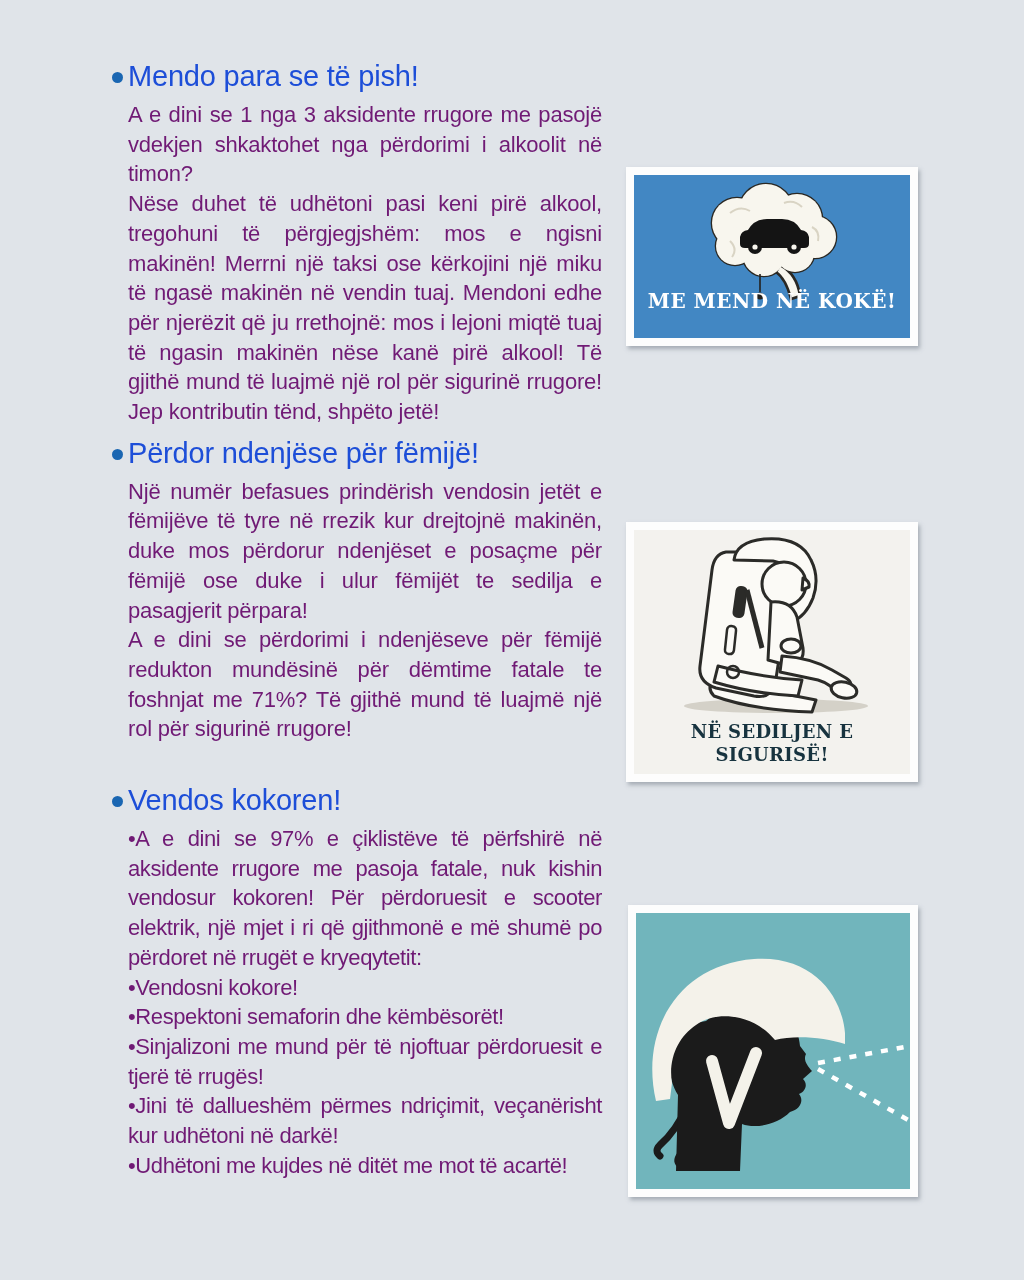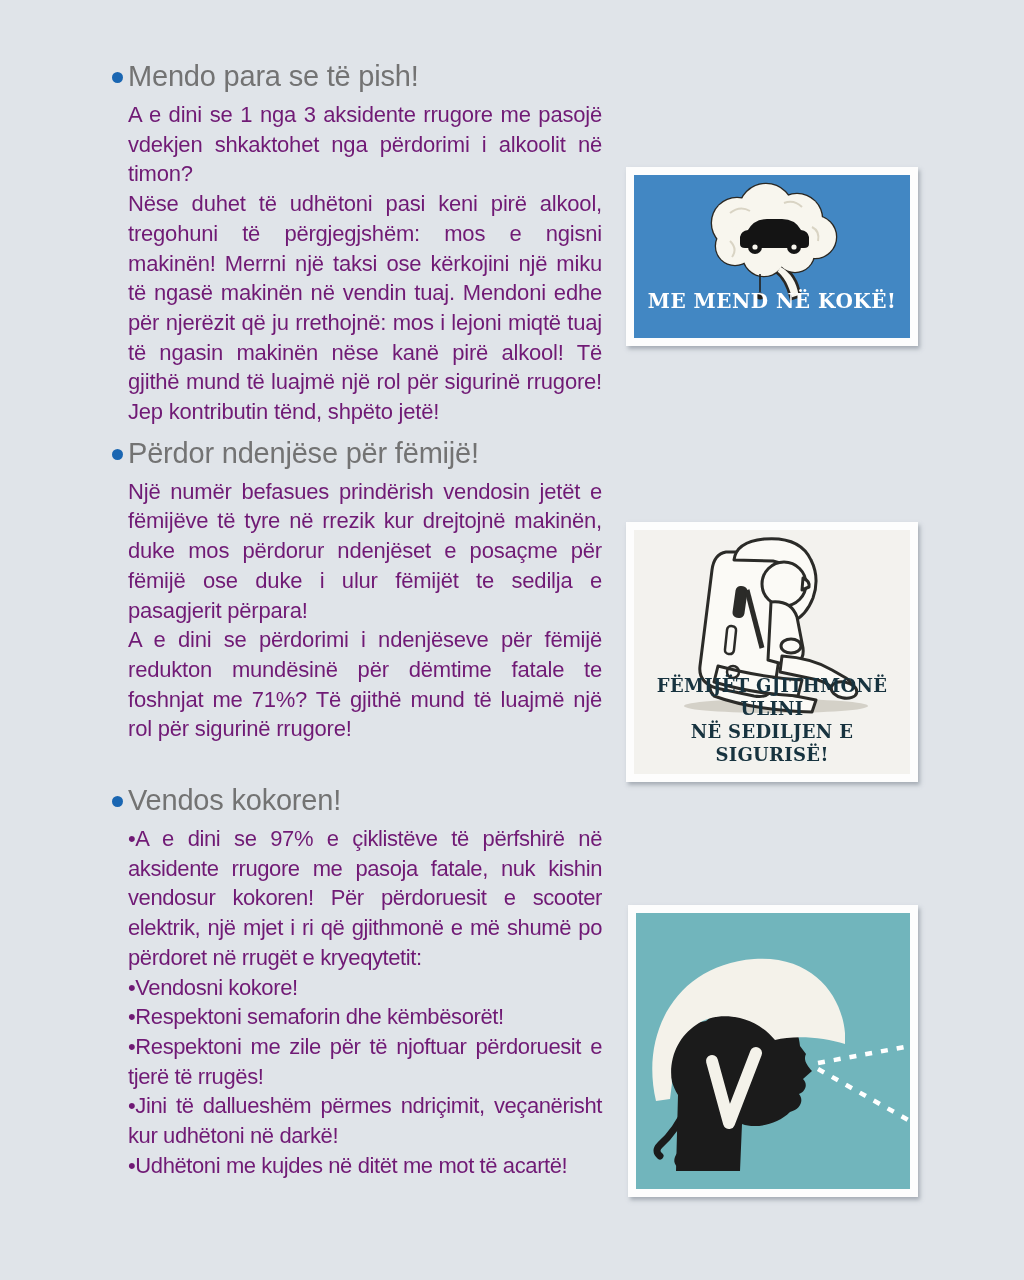--- a/index.html
+++ b/index.html
@@ -2,21 +2,21 @@
 <html><head>
 <meta charset="utf-8">
 <style>
   html,body{margin:0;padding:0;}
   body{width:1024px;height:1280px;background:#e0e4e9;font-family:"Liberation Sans",sans-serif;}
   .page{position:relative;width:1024px;height:1280px;background:#e0e4e9;overflow:hidden;}
 
   
   .content{position:absolute;left:112px;top:60px;width:490px;}
   .section{margin:0;}
-  .sec-title{display:flex;align-items:center;font-size:29px;font-weight:500;color:#737373;letter-spacing:-0.2px;margin:0 0 7px 0;}
+  .sec-title{display:flex;align-items:center;font-size:29px;font-weight:500;color:#1d4ed8;letter-spacing:-0.2px;margin:0 0 7px 0;}
   .sec-title .dot{width:11px;height:11px;border-radius:50%;background:#1a66b2;margin-right:5px;flex:0 0 auto;margin-top:2px;}
   .sec-body{padding-left:16px;color:#701a75;font-size:22px;line-height:29.7px;letter-spacing:-0.2px;}
   .sec-body p{margin:0;text-align:justify;}
   .sec-body p.left{text-align:left;}
   .sec2{margin-top:10px;}
   .sec3{margin-top:40px;}
   .sec3 .sec-body{letter-spacing:-0.4px;}
   .bullet-line{margin:0;text-align:left;}
 
   
@@ -67,21 +67,21 @@
 
     <div class="section sec3">
       <div class="sec-title">
         <span class="dot"></span>
         <span>Vendos kokoren!</span>
       </div>
       <div class="sec-body">
         <p>•A e dini se 97% e çiklistëve të përfshirë në aksidente rrugore me pasoja fatale, nuk kishin vendosur kokoren! Për përdoruesit e scooter elektrik, një mjet i ri që gjithmonë e më shumë po përdoret në rrugët e kryeqytetit:</p>
         <p class="bullet-line">•Vendosni kokore!</p>
         <p class="bullet-line">•Respektoni semaforin dhe këmbësorët!</p>
-        <p class="bullet-line">•Respektoni me zile për të njoftuar përdoruesit e tjerë të rrugës!</p>
+        <p class="bullet-line">•Sinjalizoni me mund për të njoftuar përdoruesit e tjerë të rrugës!</p>
         <p class="bullet-line">•Jini të dallueshëm përmes ndriçimit, veçanërisht kur udhëtoni në darkë!</p>
         <p class="bullet-line">•Udhëtoni me kujdes në ditët me mot të acartë!</p>
       </div>
     </div>
 
   </div>
 
   <div class="card" id="card1">
     <div class="card-inner">
       <svg class="illu" width="276" height="128" viewBox="0 0 276 128">
@@ -155,21 +155,20 @@
 
           <ellipse cx="157" cy="116" rx="10" ry="7"></ellipse>
         </g>
 
         <rect x="100" y="56" width="12" height="32" rx="5" transform="rotate(8 106 72)" fill="#2b2b28"></rect>
         <rect x="92" y="96" width="9" height="28" rx="4" transform="rotate(6 96 110)" fill="none" stroke="#2b2b28" stroke-width="2.5"></rect>
         <line x1="113" y1="60" x2="128" y2="118" stroke="#2b2b28" stroke-width="5"></line>
         <circle cx="99" cy="142" r="6" fill="none" stroke="#2b2b28" stroke-width="2.5"></circle>
       </svg>
       <div class="caption2">
-        <div>FËMIJËT GJITHMONË ULINI</div>
         <div>NË SEDILJEN E SIGURISË!</div>
       </div>
     </div>
   </div>
 
   <div class="card" id="card3">
     <div class="card-inner">
       <svg class="illu illu3" width="274" height="276" viewBox="0 0 274 276">
         <rect x="0" y="0" width="274" height="276" fill="#71b5bc"></rect>
 

